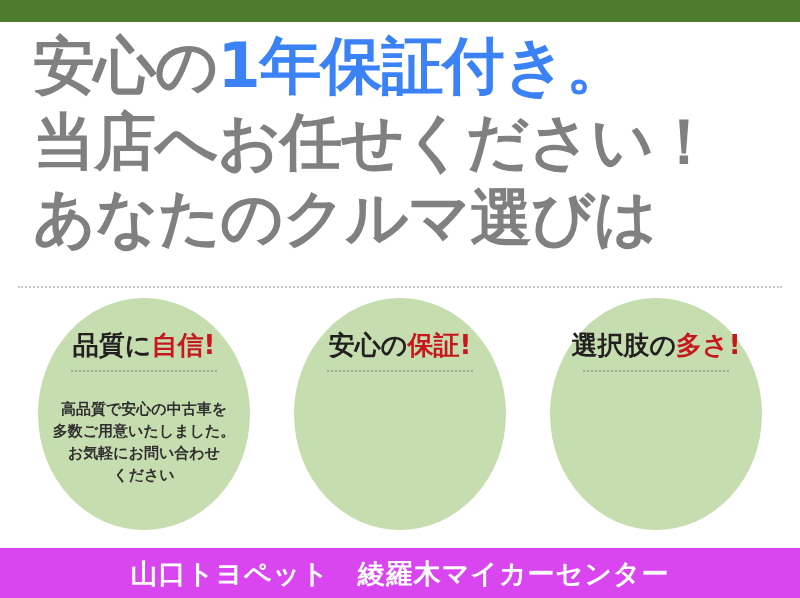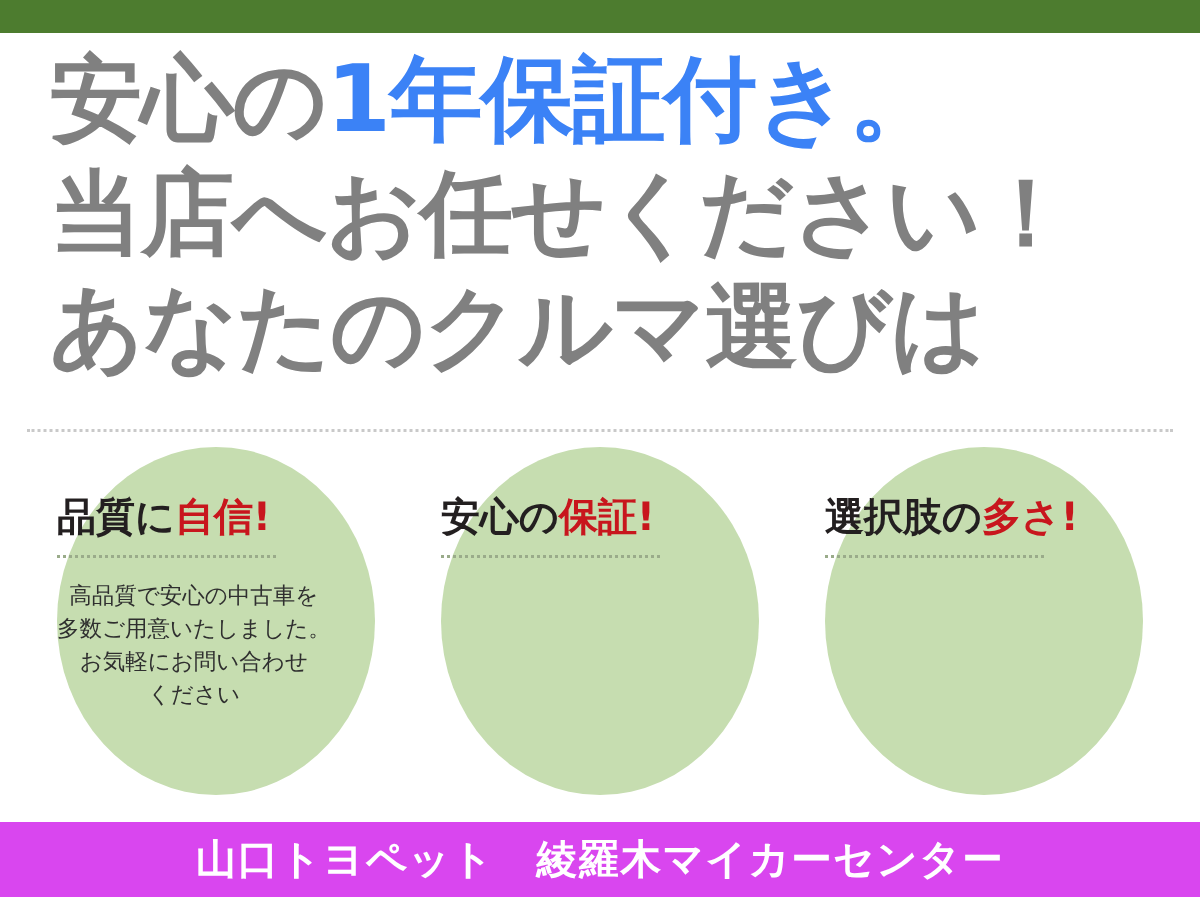--- a/index.html
+++ b/index.html
@@ -95,21 +95,21 @@
 
   .circle {
     position: absolute;
     top: 0;
     width: 212px;
     height: 232px;
     background: #c6ddb0;
     border-radius: 50% / 50%;
     display: flex;
     flex-direction: column;
-    align-items: flex-start;
+    align-items: center;
     box-sizing: border-box;
     padding-top: 34px;
   }
 
   .circle-1 { left: 38px; }
   .circle-2 { left: 294px; }
   .circle-3 { left: 550px; }
 
   .circle-title {
     font-size: 26px;
@@ -124,26 +124,27 @@
   }
 
   .circle-rule {
     margin-top: 12px;
     width: 146px;
     height: 0;
     border-top: 2px dotted #9aab8a;
   }
 
   .circle-body {
-    margin-top: 14px;
+    margin-top: 26px;
     font-size: 15px;
     line-height: 22px;
     color: #2f2f2f;
     text-align: center;
     white-space: pre-line;
+    font-weight: bold;
   }
 
   .circle-3 .circle-body {
     font-size: 14.5px;
     line-height: 21px;
   }
 </style>
 </head>
 <body>
 

